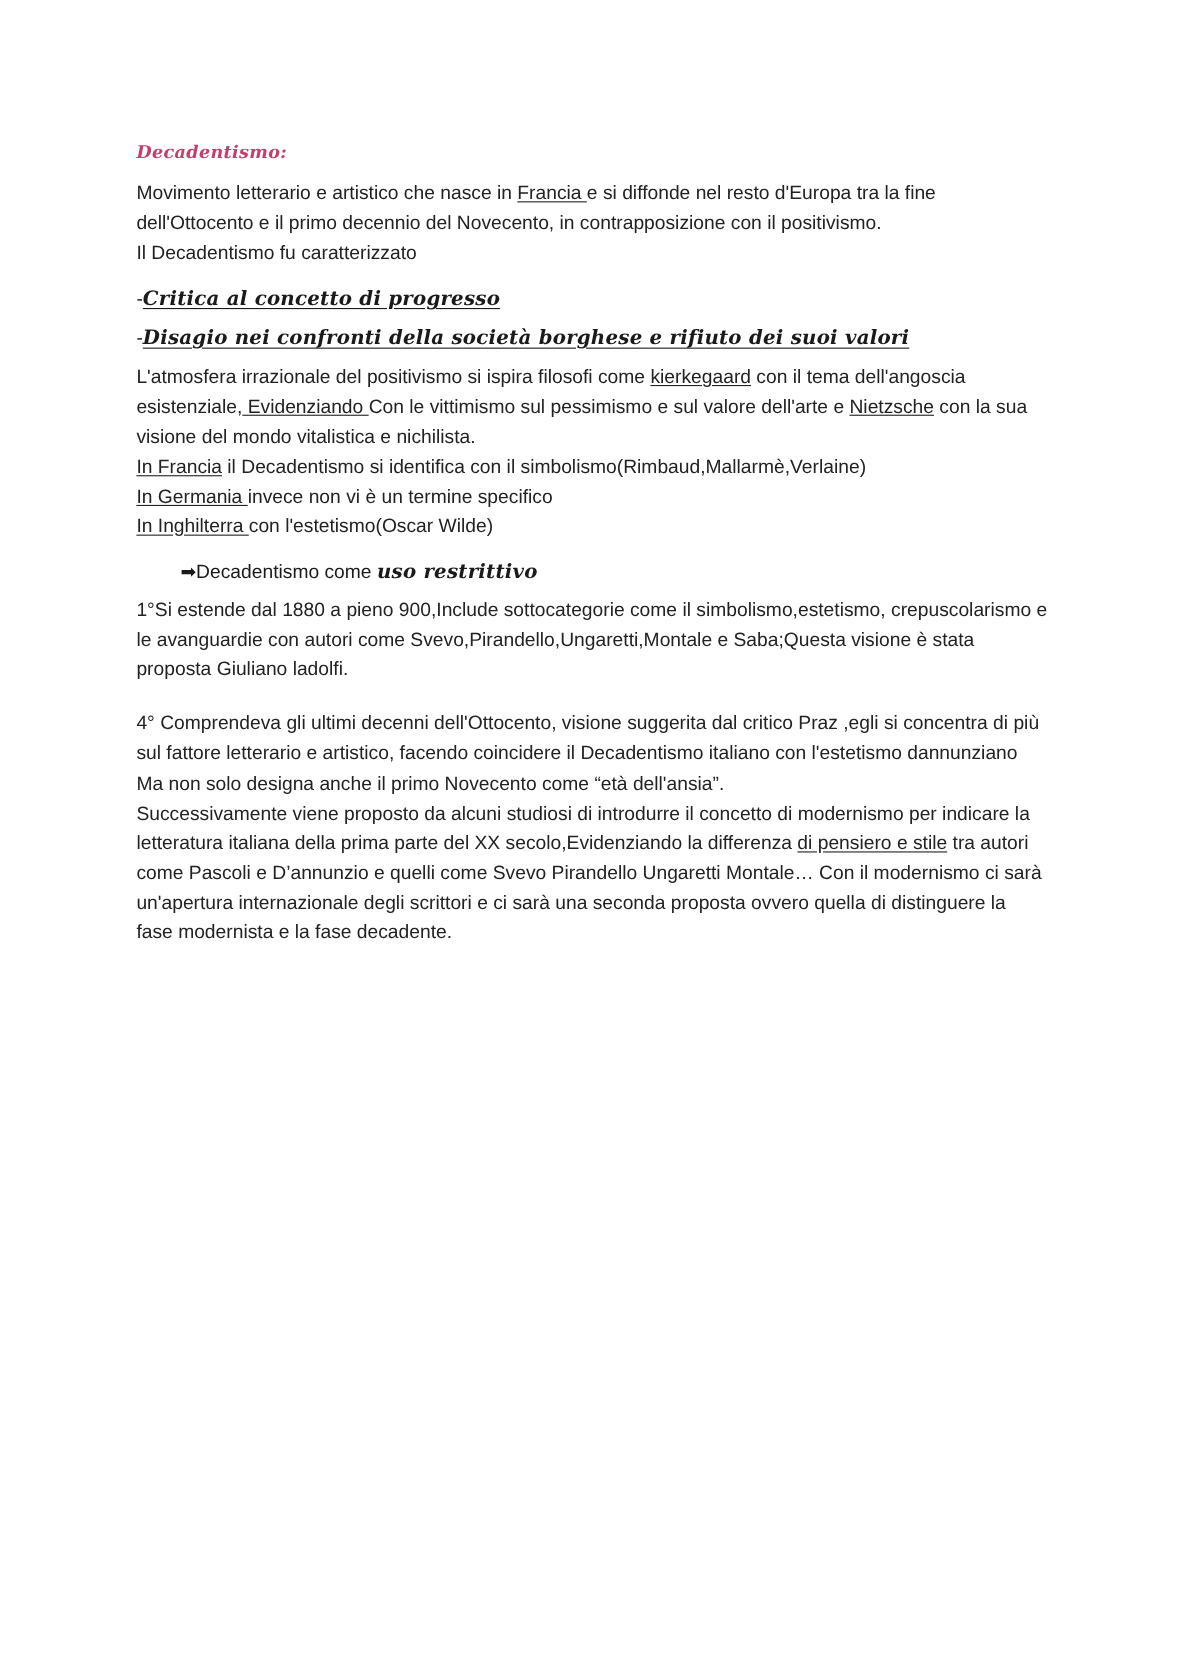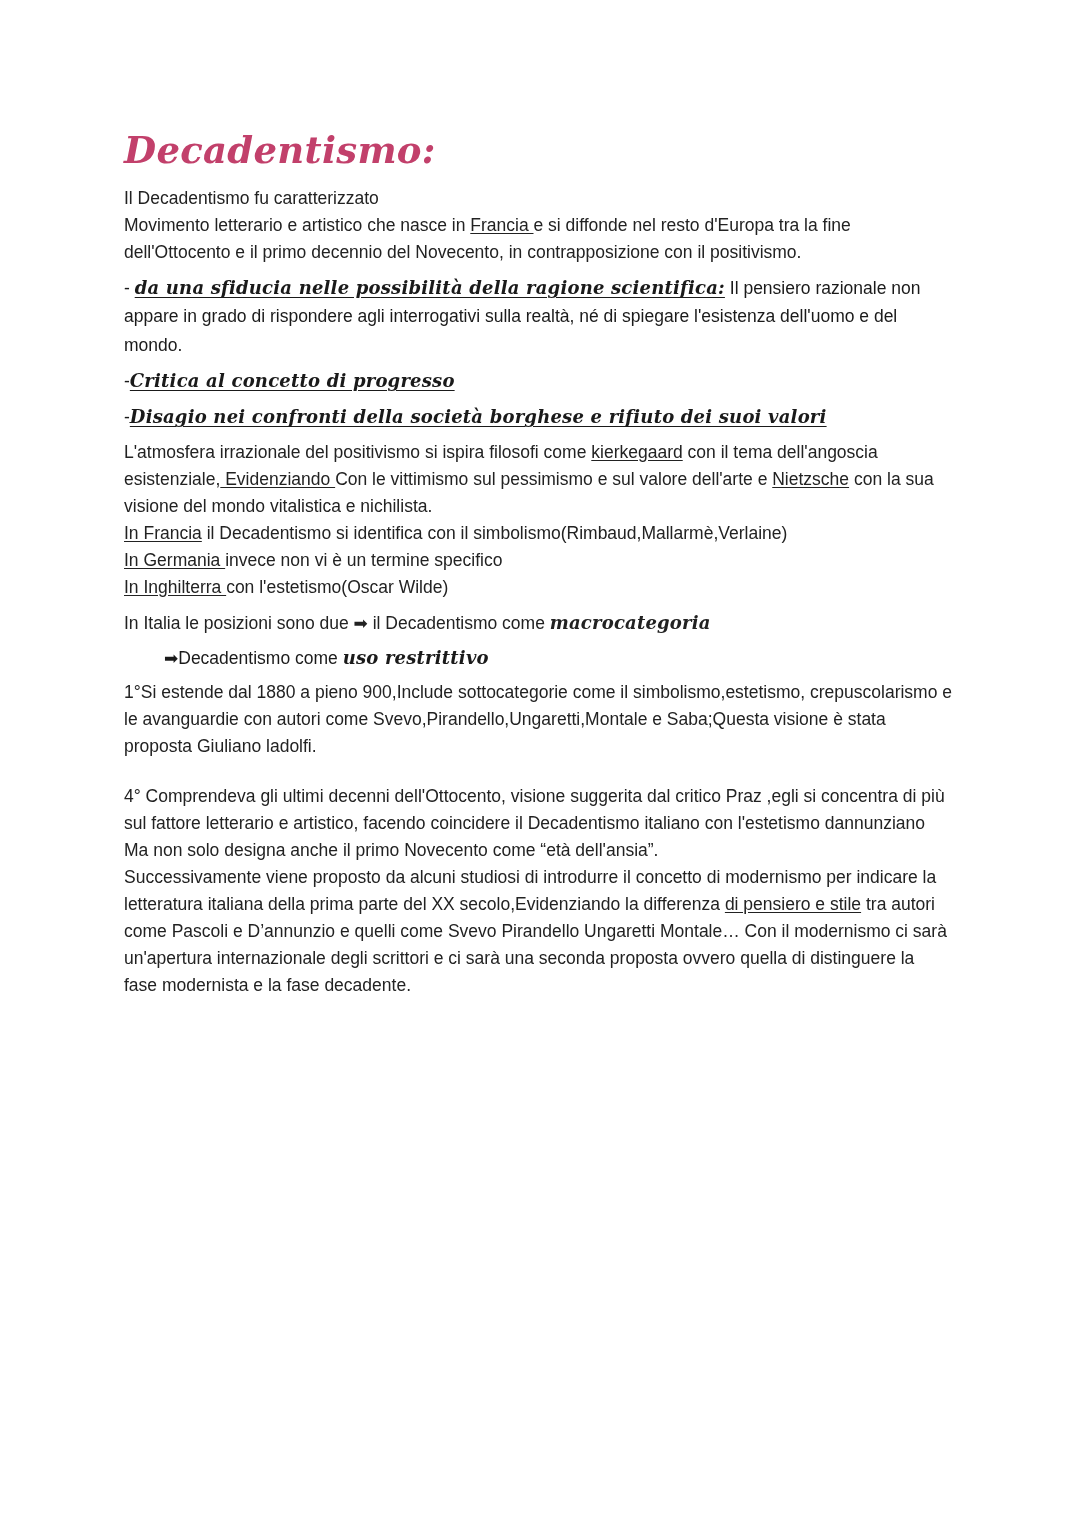--- a/index.html
+++ b/index.html
@@ -18,21 +18,21 @@
     position: relative;
     width: 1080px;
     height: 1525px;
     box-sizing: border-box;
     padding: 130px 128px 0 124px;
   }
   .doc-title {
     font-family: "DejaVu Serif", serif;
     font-style: italic;
     font-weight: bold;
-    font-size: 37px;
+    font-size: 16px;
     color: #c2406b;
     letter-spacing: 0.3px;
     margin: 0 0 14px 0;
     line-height: 1.1;
   }
   p.para {
     margin: 0;
     font-size: 17.5px;
     line-height: 1.55;
     color: #222;
@@ -73,27 +73,26 @@
     margin: 0;
   }
 </style>
 </head>
 <body>
 
 <div class="page">
 
   <h1 class="doc-title">Decadentismo:</h1>
 
+  <p class="para"><span>Movimento letterario e artistico che nasce in </span><span class="u">Francia </span><span>e si diffonde nel resto d'Europa tra la fine dell'Ottocento e il primo decennio del Novecento, in contrapposizione con il positivismo.</span></p>
+
   <p class="para">Il Decadentismo fu caratterizzato</p>
-
-  <p class="para"><span>Movimento letterario e artistico che nasce in </span><span class="u">Francia </span><span>e si diffonde nel resto d'Europa tra la fine dell'Ottocento e il primo decennio del Novecento, in contrapposizione con il positivismo.</span></p>
 
   <div class="spacer-sm"></div>
 
-  <p class="bullet-para"><span>- </span><span class="hand-u">da una sfiducia nelle possibilità della ragione scientifica:</span><span> Il pensiero razionale non appare in grado di rispondere agli interrogativi sulla realtà, né di spiegare l'esistenza dell'uomo e del mondo.</span></p>
 
   <div class="spacer-sm"></div>
 
   <p class="bullet-para"><span>-</span><span class="hand-u">Critica al concetto di progresso</span></p>
 
   <div class="spacer-sm"></div>
 
   <p class="bullet-para"><span>-</span><span class="hand-u">Disagio nei confronti della società borghese e rifiuto dei suoi valori</span></p>
 
   <div class="spacer-sm"></div>
@@ -102,21 +101,20 @@
 
 
   <p class="para"><span class="u">In Francia</span><span> il Decadentismo si identifica con il simbolismo(Rimbaud,Mallarmè,Verlaine)</span></p>
 
   <p class="para"><span class="u">In Germania </span><span>invece non vi è un termine specifico</span></p>
 
   <p class="para"><span class="u">In Inghilterra </span><span>con l'estetismo(Oscar Wilde)</span></p>
 
   <div class="spacer-sm"></div>
 
-  <p class="para"><span>In Italia le posizioni sono due </span><span class="arrow">➡</span><span> il Decadentismo come </span><span class="hand">macrocategoria</span></p>
 
   <div class="spacer-sm"></div>
 
   <p class="center-line"><span class="arrow">➡</span><span>Decadentismo come </span><span class="hand">uso restrittivo</span></p>
 
   <div class="spacer-sm"></div>
 
   <p class="para">1°Si estende dal 1880 a pieno 900,Include sottocategorie come il simbolismo,estetismo, crepuscolarismo e le avanguardie con autori come Svevo,Pirandello,Ungaretti,Montale e Saba;Questa visione è stata proposta Giuliano ladolfi.</p>
 
   <div class="spacer-lg"></div>

